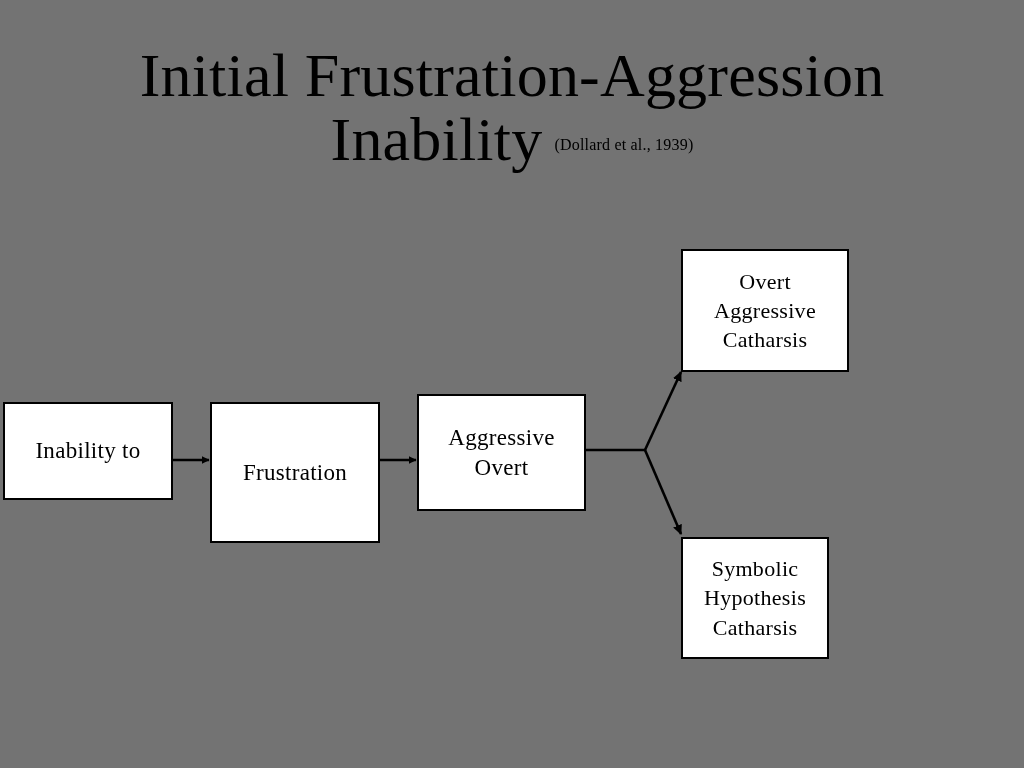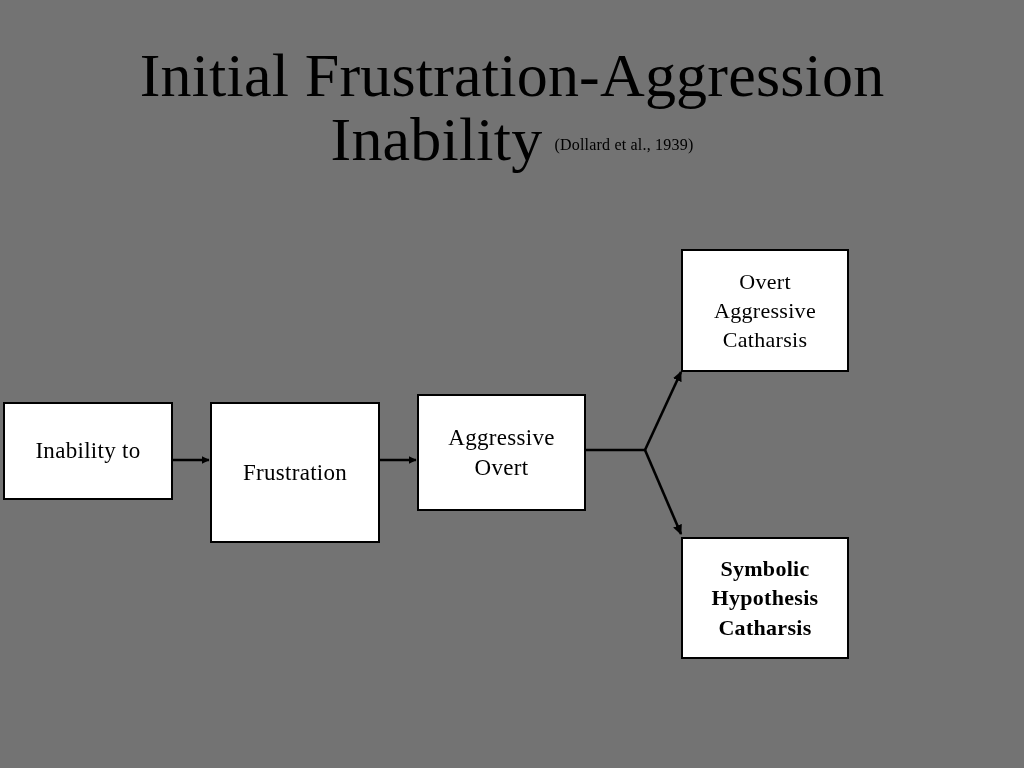--- a/index.html
+++ b/index.html
@@ -74,21 +74,21 @@
     letter-spacing: 0.3px;
     white-space: nowrap;
   }
   .node .ln { display: block; }
 
   
   #node-inability   { left: 3px;   top: 402px; width: 170px; height: 98px; }
   #node-frustration { left: 210px; top: 402px; width: 170px; height: 141px; }
   #node-drive       { left: 417px; top: 394px; width: 169px; height: 117px; }
   #node-overt       { left: 681px; top: 249px; width: 168px; height: 123px; }
-  #node-symbolic    { left: 681px; top: 537px; width: 168px; height: 122px; font-weight: bold; }
+  #node-symbolic    { left: 681px; top: 537px; width: 148px; height: 122px; }
 
   #node-overt, #node-symbolic { font-size: 22px; line-height: 1.33; }
 </style>
 </head>
 <body>
 
 <div id="slide">
 
   <div id="title-block">
     <span class="title-line">Initial Frustration-Aggression</span>

